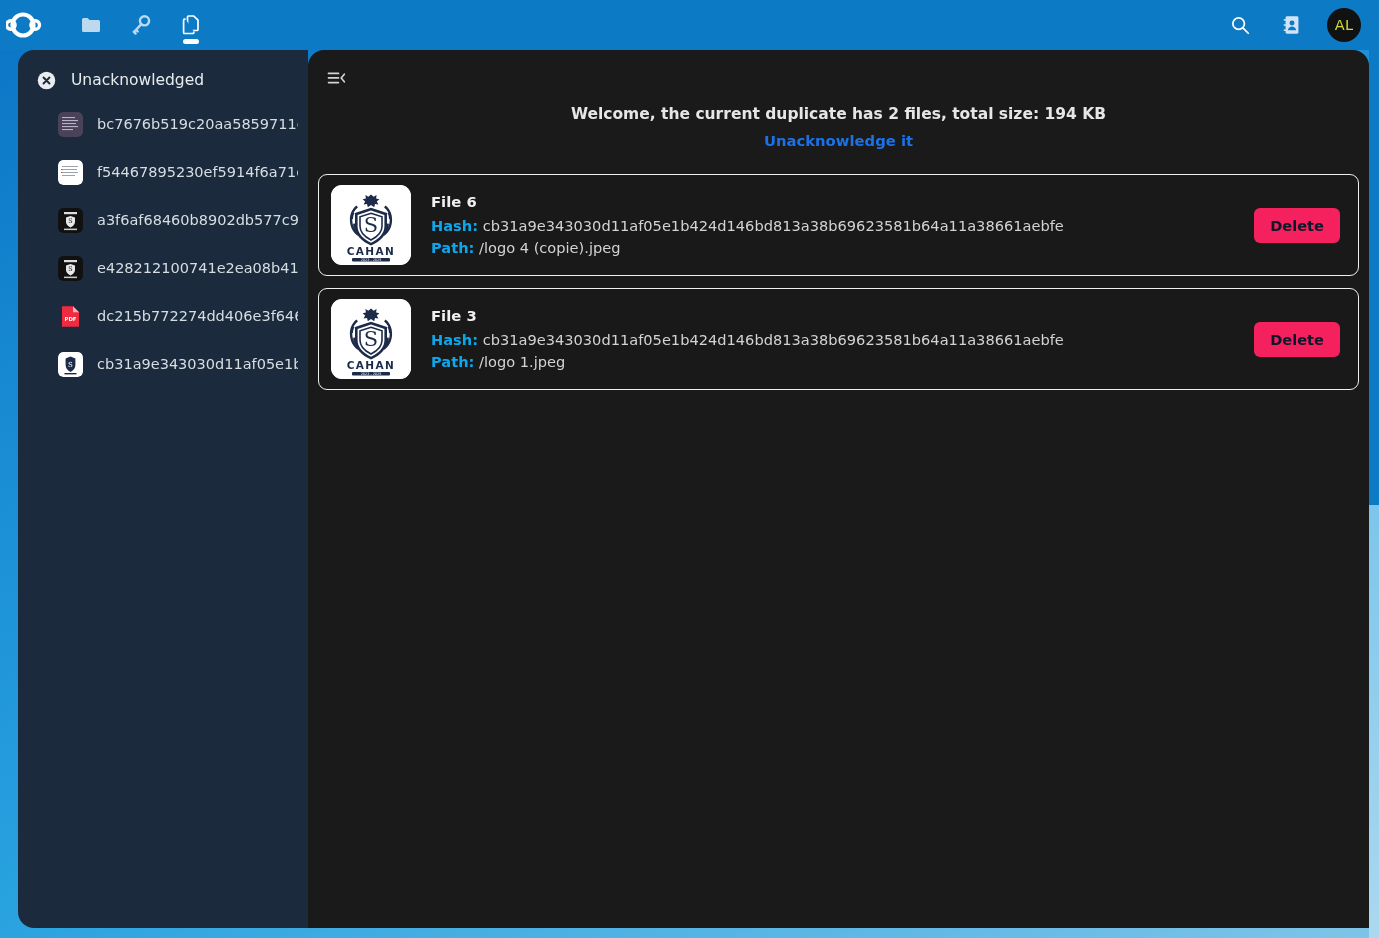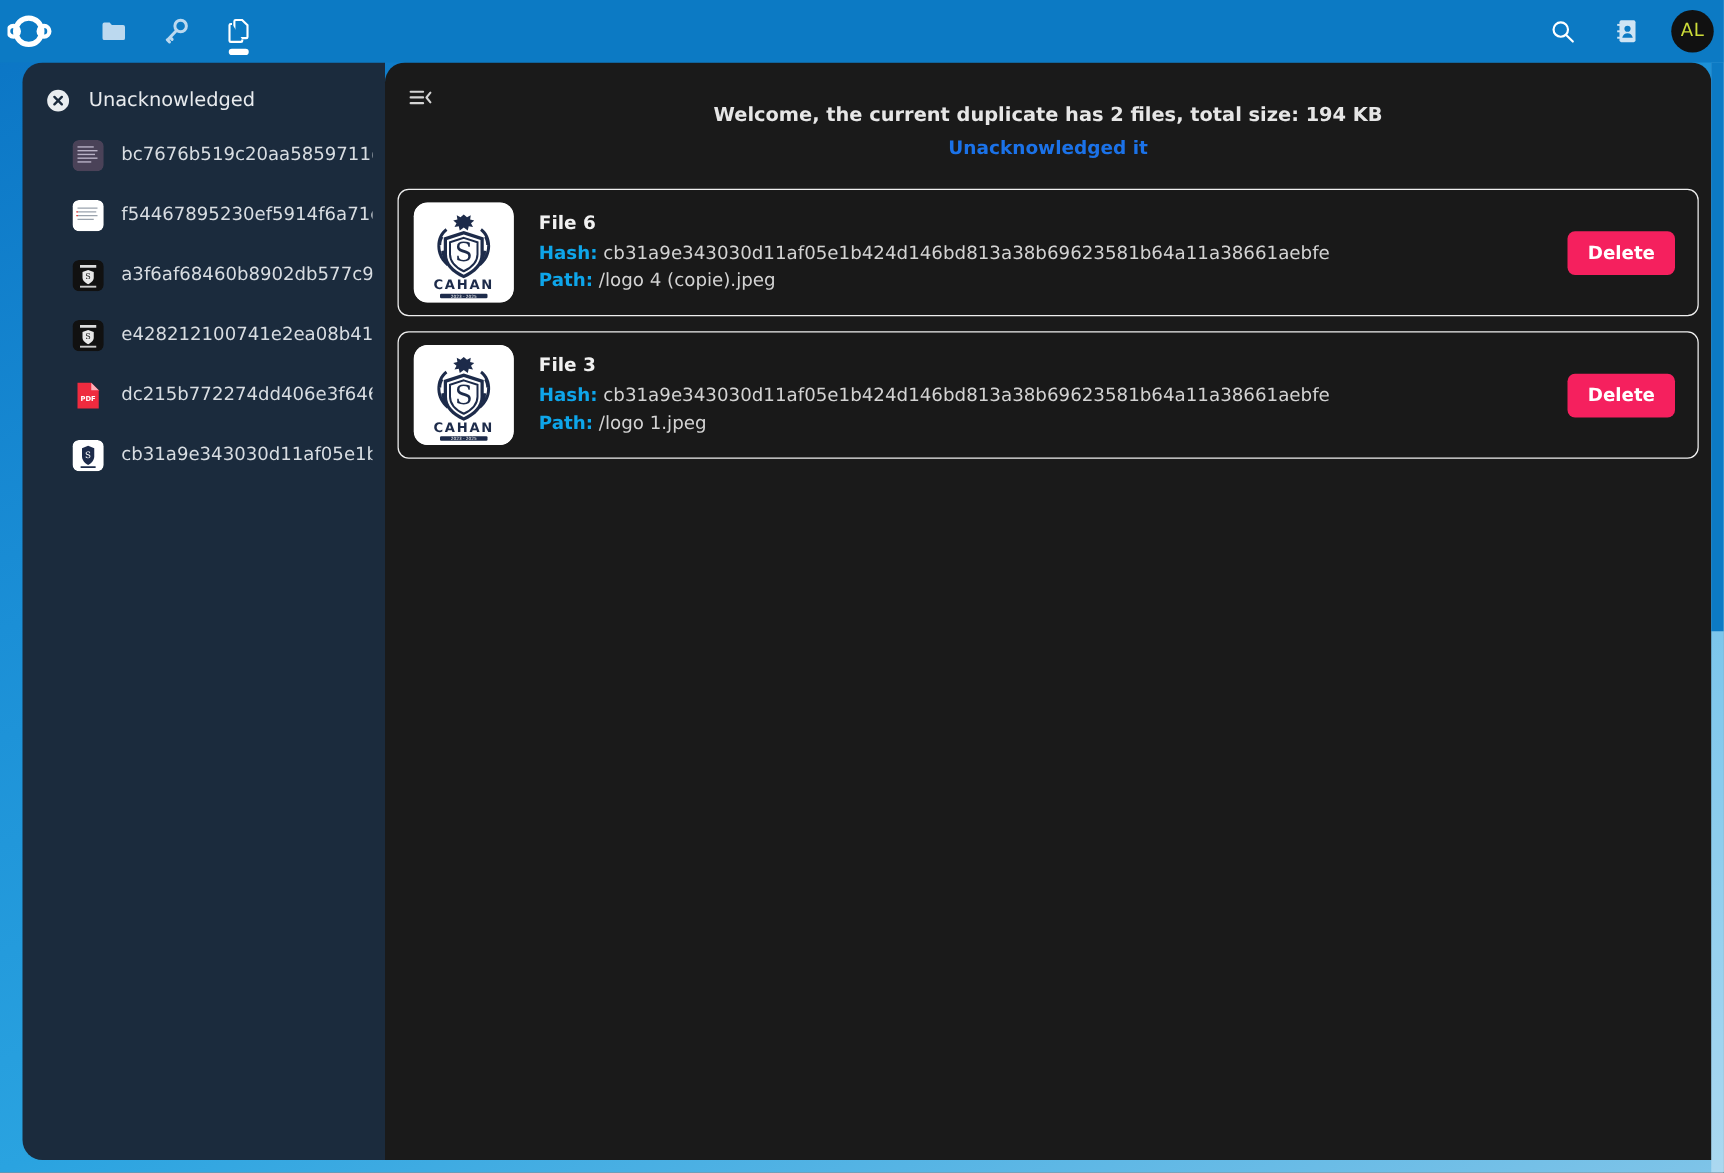--- a/index.html
+++ b/index.html
@@ -34,21 +34,21 @@
   .nav-app.active::after {
     content: "";
     position: absolute;
     bottom: 6px; left: 50%; transform: translateX(-50%);
     width: 16px; height: 5px; border-radius: 3px;
     background: #ffffff;
   }
   .nav-right {
     margin-left: auto;
     display: flex; align-items: center; height: 50px;
-    padding-right: 8px; gap: 18px;
+    padding-right: 18px; gap: 18px;
   }
   .nav-icon-btn {
     width: 34px; height: 34px;
     display: flex; align-items: center; justify-content: center;
   }
   #avatar {
     width: 34px; height: 34px; border-radius: 50%;
     background: #111111;
     color: #cddc39;
     font-size: 14.5px; font-weight: 400;
@@ -110,21 +110,21 @@
     background: #1a1a1a;
     border-radius: 16px 16px 0 0;
     overflow: hidden;
   }
   #collapse-btn {
     position: absolute; top: 14px; left: 14px;
     width: 28px; height: 28px;
     display: flex; align-items: center; justify-content: center;
   }
   #welcome-block {
-    padding-top: 32px;
+    padding-top: 54px;
     text-align: center;
   }
   #welcome-text {
     color: #e6e6e6;
     font-size: 15.5px;
     font-weight: bold;
     line-height: 20px;
   }
   #unacknowledge-link {
     display: inline-block;
@@ -164,21 +164,21 @@
     color: #f0f0f0;
     font-weight: bold;
     font-size: 14.8px;
     margin-bottom: 2px;
   }
   .card-row b { color: #0ea5e9; }
   .delete-btn {
     flex: 0 0 auto;
     margin-right: 6px;
     background: #f5205e;
-    color: #ffffff;
+    color: #0f172a;
     border: none;
     border-radius: 6px;
     font-family: inherit;
     font-size: 14.6px;
     font-weight: bold;
     padding: 9px 16px;
     cursor: pointer;
   }
 
   
@@ -346,21 +346,21 @@
           <rect x="2" y="5.4" width="14" height="2.1" rx="1"></rect>
           <rect x="2" y="10.9" width="14" height="2.1" rx="1"></rect>
           <rect x="2" y="16.4" width="14" height="2.1" rx="1"></rect>
         </g>
         <path d="M22 7.4 18.2 12 22 16.6" stroke="#d4d4d4" stroke-width="2" fill="none" stroke-linecap="round" stroke-linejoin="round"></path>
       </svg>
     </div>
 
     <div id="welcome-block">
       <div id="welcome-text">Welcome, the current duplicate has 2 files, total size: 194 KB</div>
-      <span id="unacknowledge-link">Unacknowledged it</span>
+      <span id="unacknowledge-link">Unacknowledge it</span>
     </div>
 
     <div id="file-list">
 
       <div class="file-card">
         <svg class="card-thumb" viewBox="0 0 80 80">
           <rect width="80" height="80" rx="11" fill="#ffffff"></rect>
           <g fill="#1d2b4a">
             <path d="M40 9.5l2.6 2.2 3-1.6-.5 3.4 3.3.8-2.6 2.2 1.6 3-3.4-.5-.8 3.3L40 19.9l-3.2 2.4-.8-3.3-3.4.5 1.6-3-2.6-2.2 3.3-.8-.5-3.4 3 1.6z"></path>
             <path d="M25.5 20.5c-4.6 3.4-6.8 9-6.6 14.9.2 6.3 3 11.6 7.6 15.3l1.5-2c-4-3.2-6.5-7.8-6.7-13.3-.2-5.1 1.7-9.9 5.6-12.8zM21.6 26.8c-1.3 2.1-2 4.6-2 7.3l2.4-.1c0-2.2.6-4.3 1.6-6zM22 38.7c.4 2.6 1.4 5 2.9 7l1.9-1.4c-1.3-1.7-2.2-3.7-2.5-5.9zM54.5 20.5l-1.4 2.1c3.9 2.9 5.8 7.7 5.6 12.8-.2 5.5-2.7 10.1-6.7 13.3l1.5 2c4.6-3.7 7.4-9 7.6-15.3.2-5.9-2-11.5-6.6-14.9zM58.4 26.8l-2 1.2c1 1.7 1.6 3.8 1.6 6l2.4.1c0-2.7-.7-5.2-2-7.3zM58 38.7l-2.3-.3c-.3 2.2-1.2 4.2-2.5 5.9l1.9 1.4c1.5-2 2.5-4.4 2.9-7z"></path>

